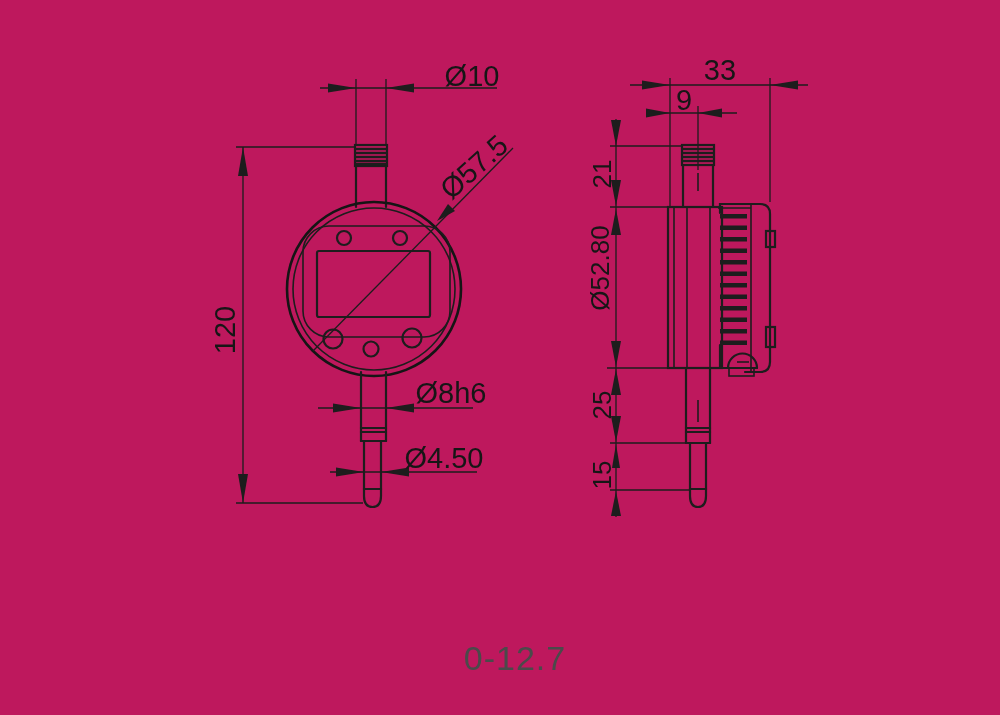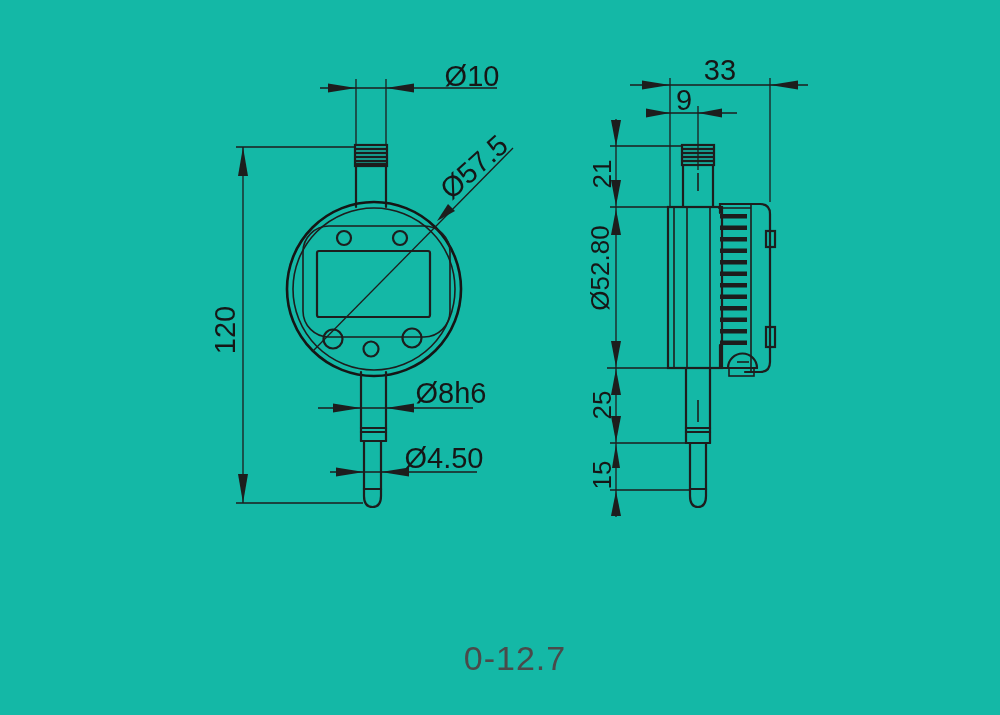--- a/index.html
+++ b/index.html
@@ -1,16 +1,16 @@
 <!DOCTYPE html>
 <html><head>
 <meta charset="utf-8">
 <style>
   html,body{margin:0;padding:0;background:#ffffff;}
-  .page{width:1000px;height:715px;position:relative;background:#14b8a6;overflow:hidden;
+  .page{width:1000px;height:715px;position:relative;background:#be185d;overflow:hidden;
         font-family:"Liberation Sans","DejaVu Sans",sans-serif;text-align:center;}
   svg{display:block;}
   .obj{stroke:#1d1d1d;stroke-width:2.2;fill:none;stroke-linecap:round;}
   .obj-thick{stroke:#151515;stroke-width:2.6;fill:none;}
   .obj-thin{stroke:#1d1d1d;stroke-width:1.6;fill:none;}
   .dim{stroke:#1d1d1d;stroke-width:1.3;fill:none;stroke-linecap:butt;}
   .arr{fill:#1d1d1d;stroke:none;}
   .tooth{fill:#1d1d1d;stroke:none;}
   .stripe{stroke:#1d1d1d;stroke-width:2.4;}
   .dimtext{font-size:29px;fill:#161616;}

